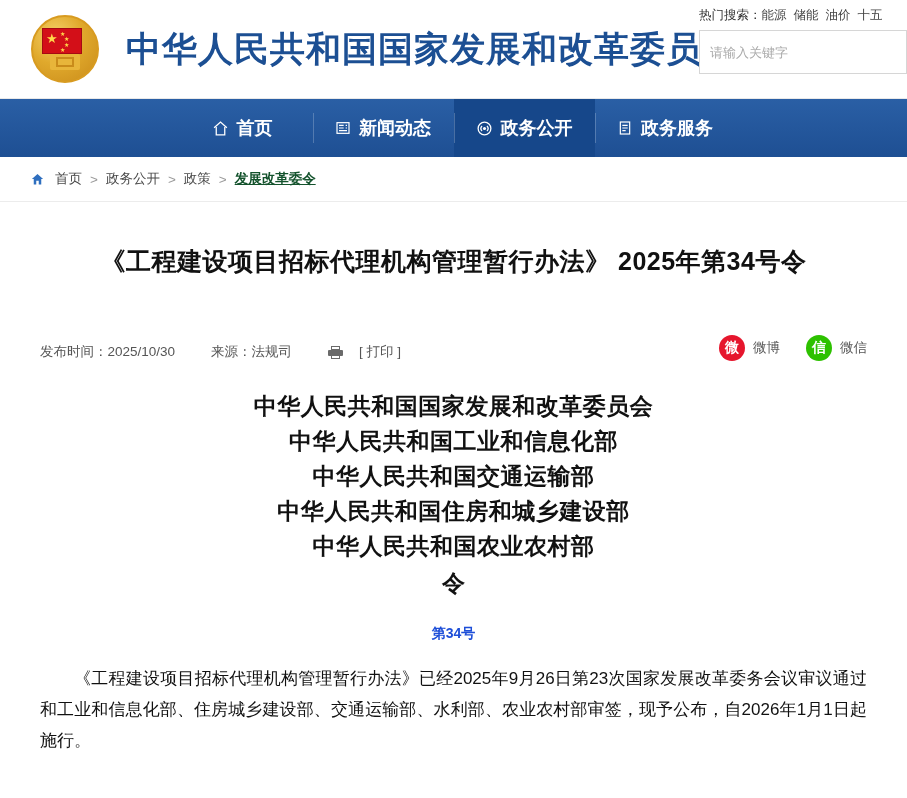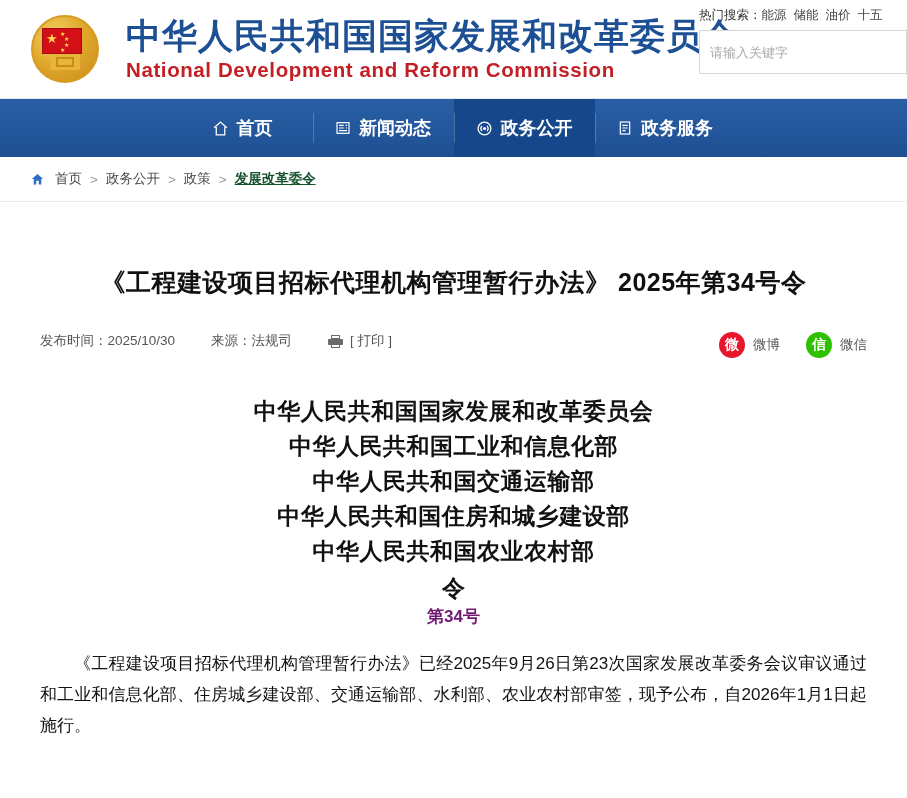--- a/index.html
+++ b/index.html
@@ -190,38 +190,38 @@
   
   .article {
     padding: 0 40px;
   }
   .doc-title {
     text-align: center;
     font-size: 25px;
     font-weight: bold;
     color: #111;
     line-height: 36px;
-    margin-top: 62px;
+    margin-top: 41px;
     letter-spacing: 0.5px;
   }
   .meta-row {
-    margin-top: 32px;
+    margin-top: 48px;
     height: 34px;
     display: flex;
-    align-items: flex-start;
+    align-items: flex-end;
     font-size: 13.5px;
     color: #555;
     position: relative;
   }
   .meta-item { margin-right: 36px; white-space: nowrap; }
   .meta-item .val { color: #555; }
   .print-btn {
     display: inline-flex;
     align-items: center;
-    gap: 7px;
+    gap: 16px;
     color: #555;
     cursor: pointer;
   }
   .printer {
     width: 15px; height: 13px;
     position: relative;
     display: inline-block;
   }
   .printer .body {
     position: absolute; left: 0; top: 4px;
@@ -277,23 +277,24 @@
   }
   .order-char {
     font-size: 23px;
     font-weight: bold;
     color: #111;
     line-height: 34px;
     margin-top: 2px;
   }
   .order-no {
     text-align: center;
-    font-size: 17px;
-    font-weight: bold;
-    color: #701a75;
+    font-size: 14px;
+    font-weight: bold;
+    color: #1d4ed8;
+    margin-top: 25px;
   }
   .body-para {
     margin-top: 20px;
     font-size: 17px;
     line-height: 31px;
     color: #111;
     text-indent: 2em;
     text-align: justify;
   }
 </style>
@@ -306,21 +307,20 @@
     <div class="flag"></div>
     <div class="star-big">★</div>
     <div class="star-s" style="left:32px; top:19px;">★</div>
     <div class="star-s" style="left:36px; top:24px;">★</div>
     <div class="star-s" style="left:36px; top:30px;">★</div>
     <div class="star-s" style="left:32px; top:35px;">★</div>
     <div class="gear"></div>
   </div>
   <div class="titles">
     <div class="title-cn">中华人民共和国国家发展和改革委员会</div>
-    <div class="title-en">National Development and Reform Commission</div>
   </div>
 
   <div class="search-zone">
     <div class="hot-line">
       <span class="hot-label">热门搜索：</span><a>能源</a><a>储能</a><a>油价</a><a>十五</a>
     </div>
     <div class="search-box">
       <input type="text" placeholder="请输入关键字" style="">
     </div>
   </div>

